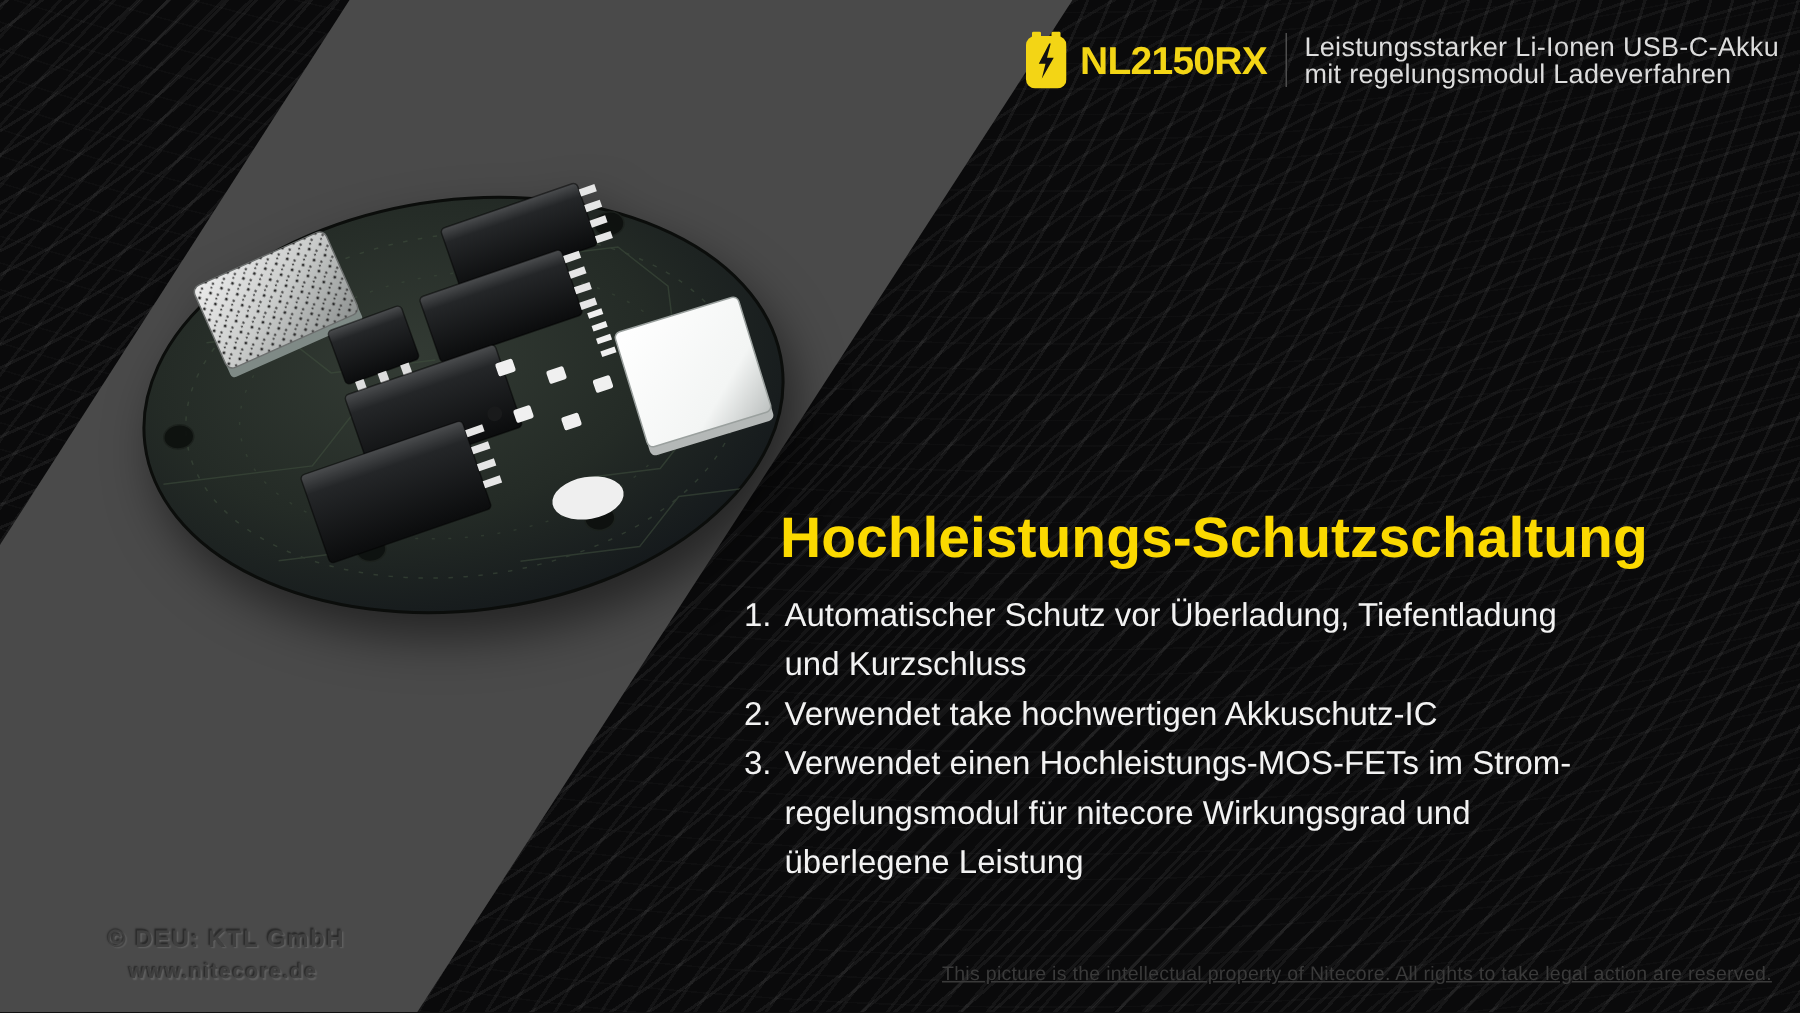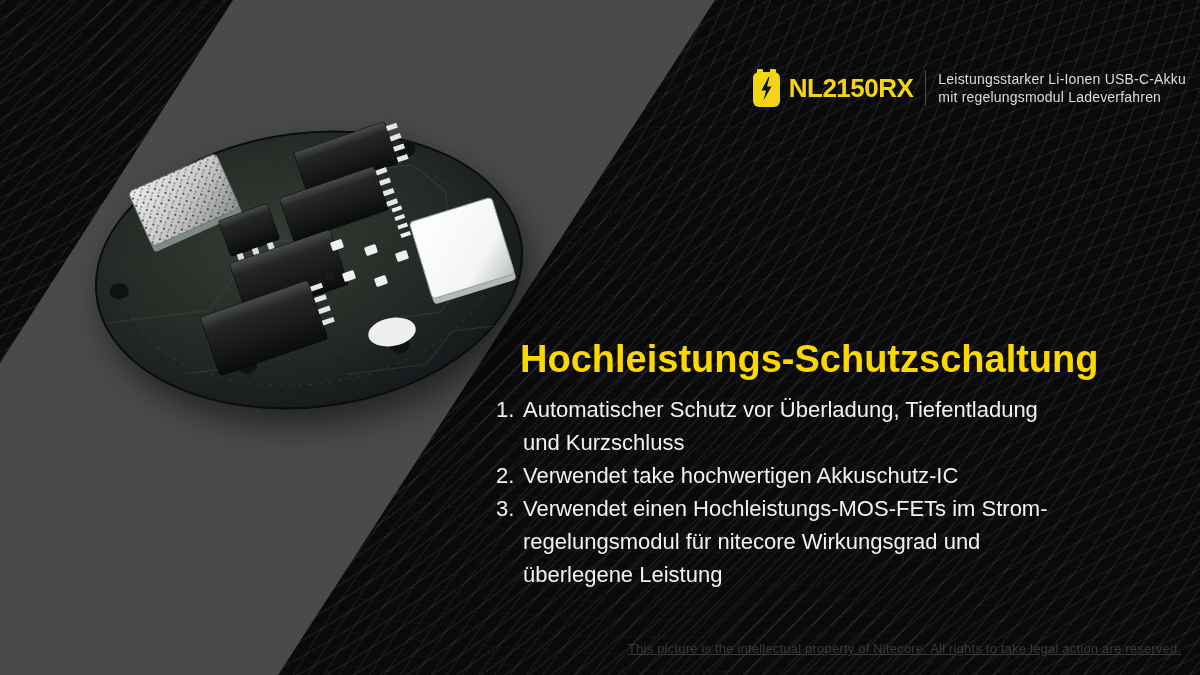--- a/index.html
+++ b/index.html
@@ -17,25 +17,25 @@
       repeating-radial-gradient(circle at 700px -2100px, rgba(255,255,255,0.02) 0 1px, transparent 1px 17px);
   }
   
   .band{
     position:absolute;inset:0;background:#4a4a4a;
     clip-path:polygon(233px 0,715px 0,278px 675px,-200px 675px);
   }
   .pcb{position:absolute;left:84px;top:118px;filter:drop-shadow(8px 16px 16px rgba(0,0,0,.5));}
 
   
-  .header{position:absolute;top:21px;right:14px;display:flex;align-items:center;gap:9px;margin-top:48px;}
+  .header{position:absolute;top:21px;right:14px;display:flex;align-items:center;gap:9px;}
   .batt{display:block;}
   .product{font-size:26px;font-weight:700;letter-spacing:-0.5px;color:#f3d515;line-height:1;}
   .hdivider{width:1px;height:36px;background:#4d4d4d;margin:0 3px;}
-  .tagline{display:flex;flex-direction:column;justify-content:center;color:#dcdcdc;font-size:14px;line-height:18px;letter-spacing:0.2px;}
+  .tagline{display:flex;flex-direction:column;justify-content:center;color:#dcdcdc;font-size:18px;line-height:18px;letter-spacing:0.2px;}
 
   
   .title{
     position:absolute;left:520px;top:338px;margin:0;
     font-size:38px;font-weight:700;color:#fbd900;letter-spacing:0;white-space:nowrap;
   }
   .features{
     position:absolute;left:496px;top:393px;margin:0;padding:0;list-style:none;
     width:640px;color:#f2f2f2;font-size:22px;line-height:33px;
   }
@@ -223,14 +223,18 @@
     <li>
       <span class="num">3.</span>
       <span class="txt">
         <div>Verwendet einen Hochleistungs-MOS-FETs im Strom-</div>
         <div>regelungsmodul für nitecore Wirkungsgrad und</div>
         <div>überlegene Leistung</div>
       </span>
     </li>
   </ol>
 
+  <div class="watermark">
+    <div class="wm1">© DEU: KTL GmbH</div>
+    <div class="wm2">www.nitecore.de</div>
+  </div>
   <div class="disclaimer">This picture is the intellectual property of Nitecore. All rights to take legal action are reserved.</div>
 </div>
 
 </body></html>

